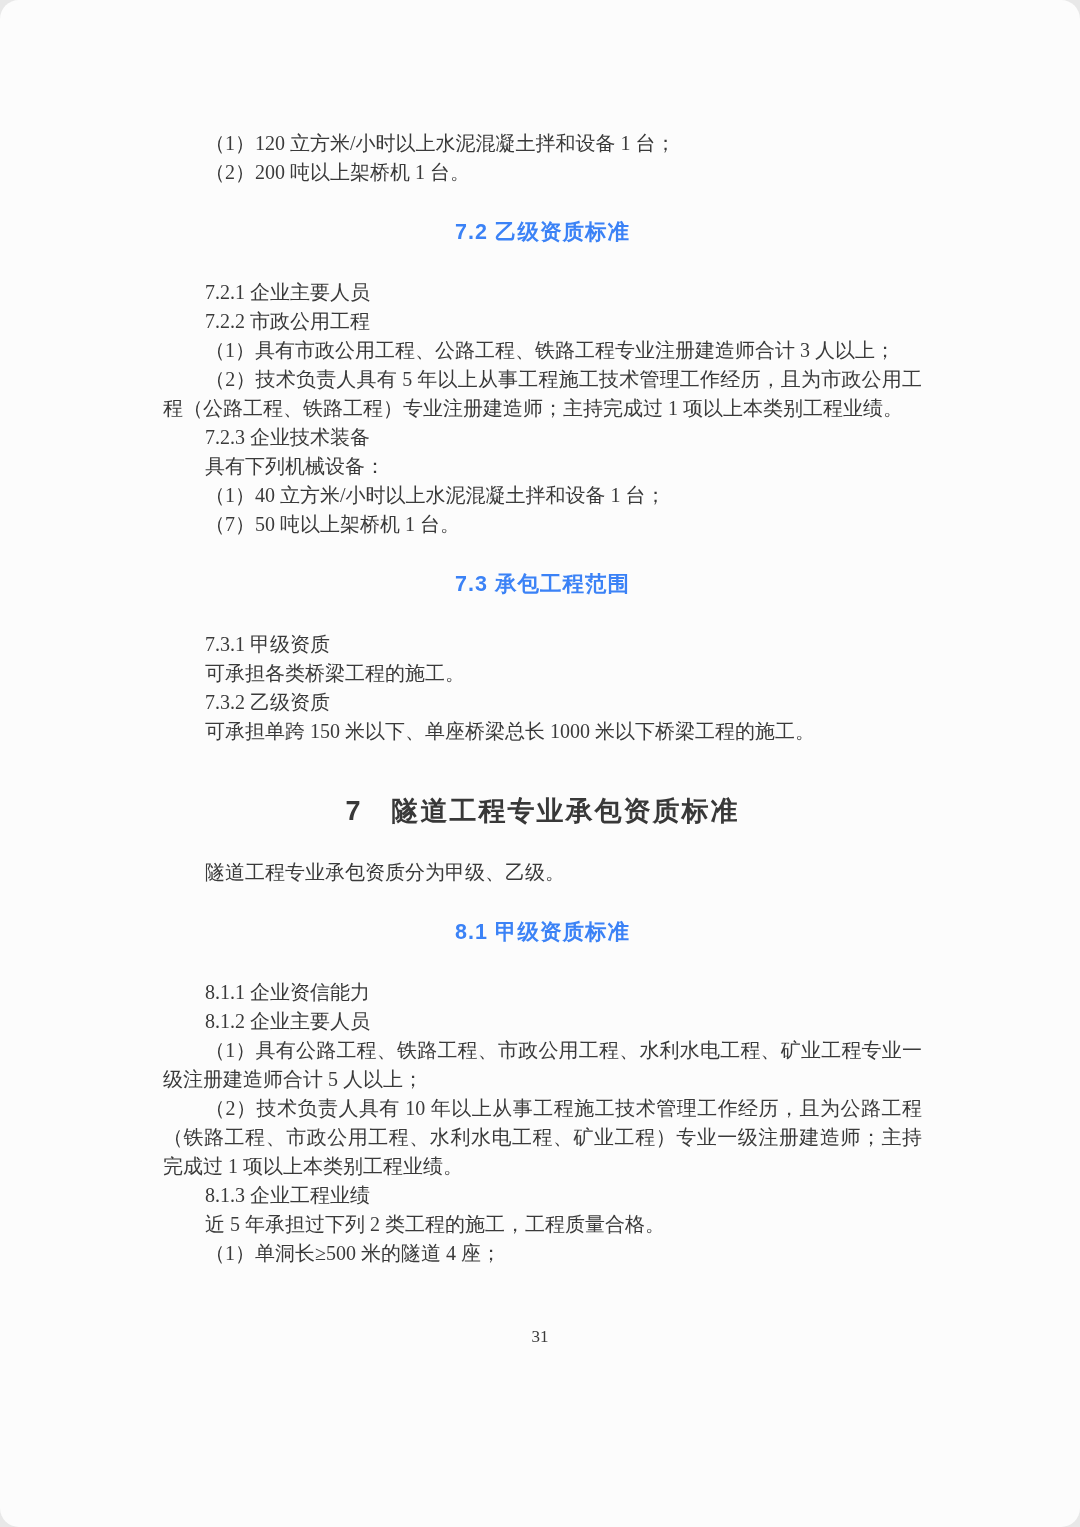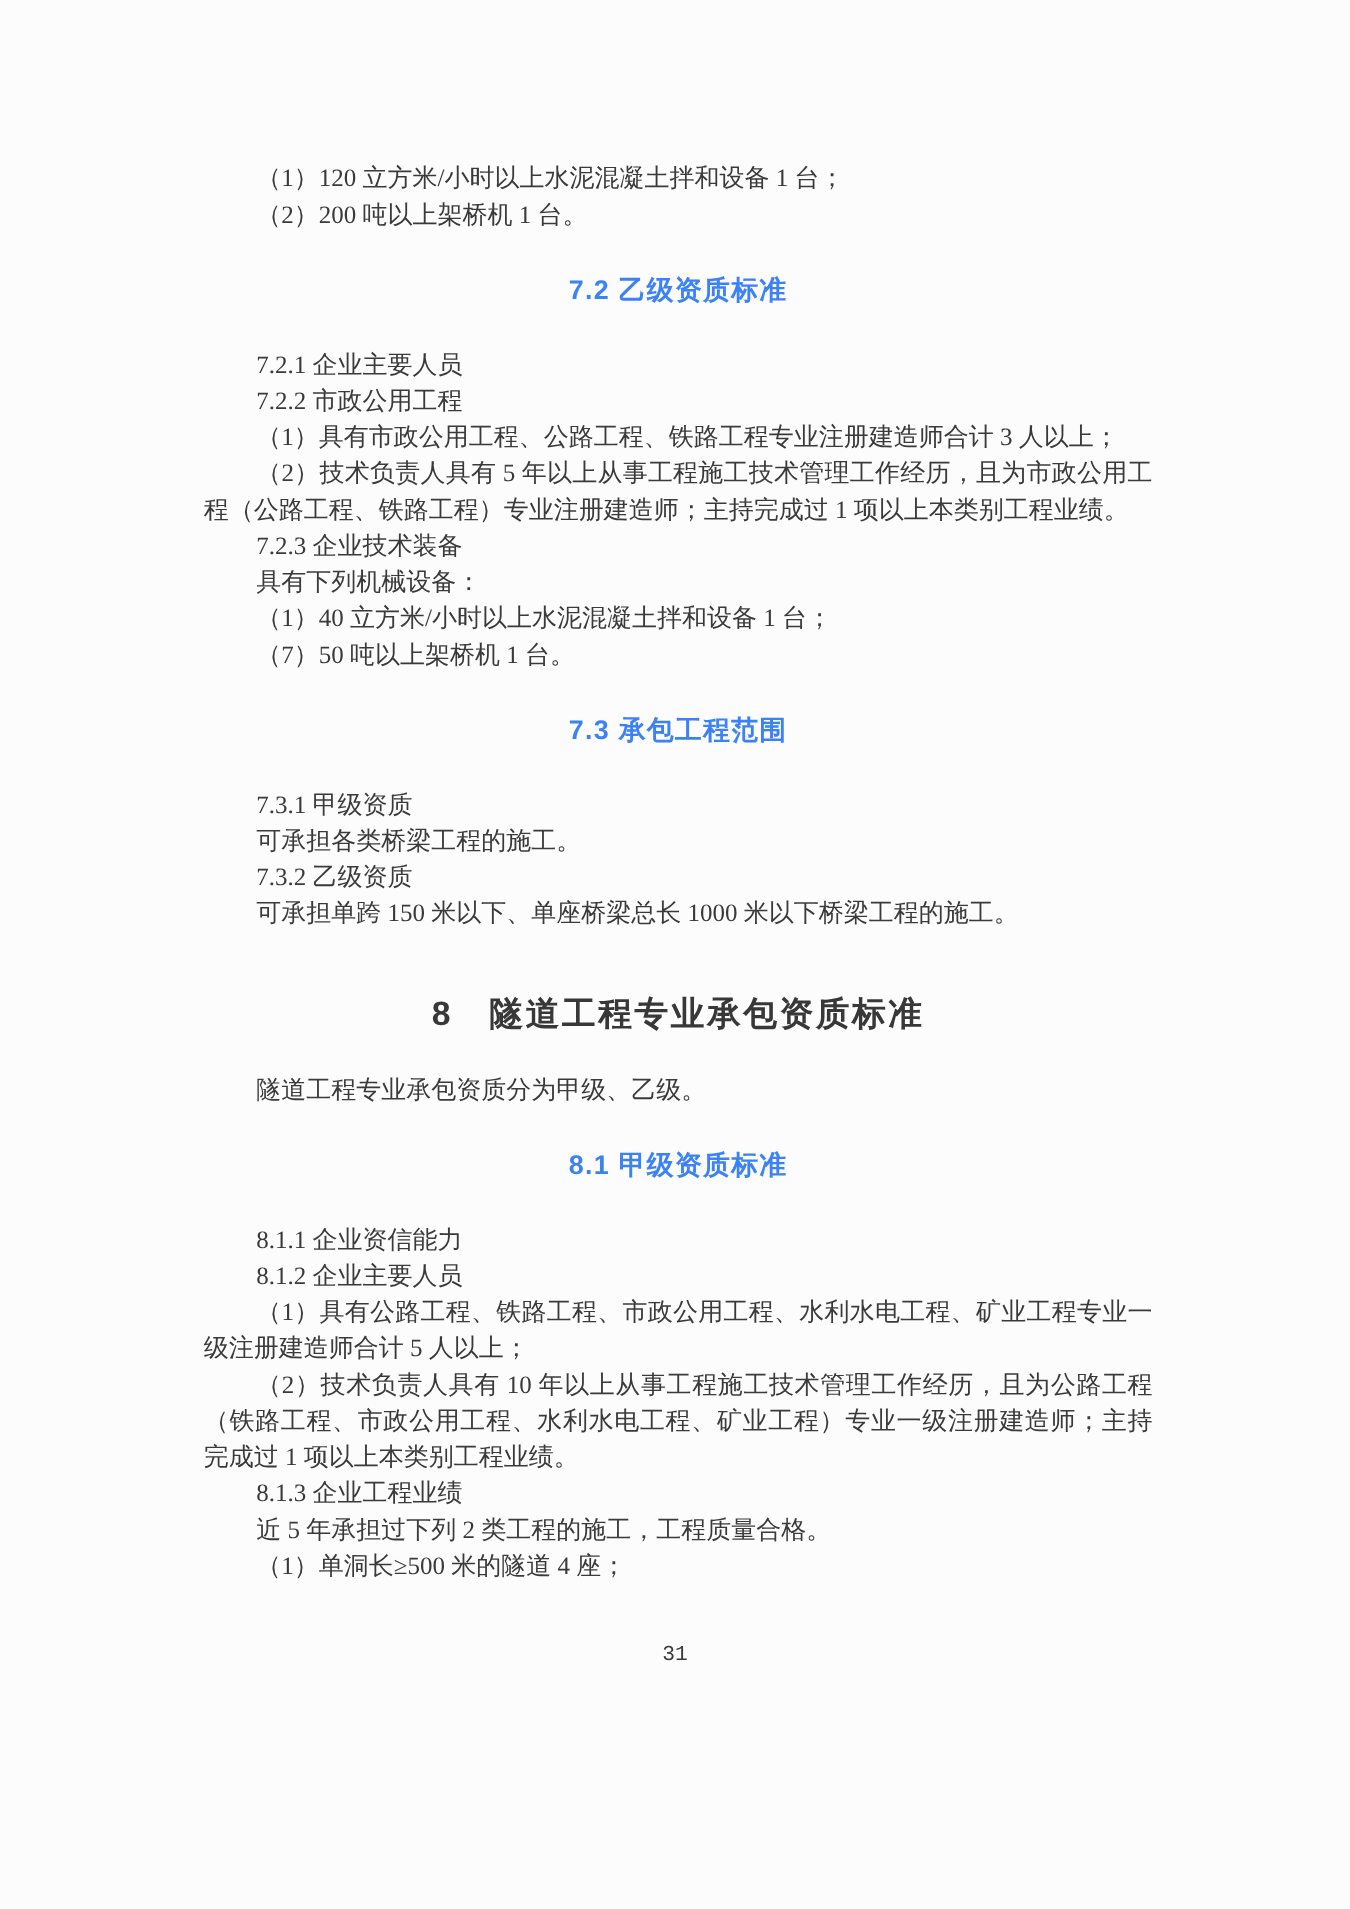--- a/index.html
+++ b/index.html
@@ -9,20 +9,21 @@
   }
   .page {
     position: relative;
     width: 1080px;
     height: 1527px;
     margin: 0 auto;
     background: #fcfcfc;
     color: #3a3a3a;
     overflow: hidden;
     box-sizing: border-box;
+    border-radius: 19px;
   }
   .content {
     padding: 129px 158px 0 163px;
   }
   .content p.p {
     margin: 0;
     font-family: "Liberation Serif", "DejaVu Serif", serif;
     font-size: 20px;
     line-height: 29px;
     text-align: justify;
@@ -43,23 +44,23 @@
     margin: 46px 0 28px 0;
     font-family: "Liberation Sans", "DejaVu Sans", sans-serif;
     font-size: 27px;
     line-height: 38px;
     font-weight: bold;
     text-align: center;
     letter-spacing: 2px;
     color: #383838;
   }
   .page-footer {
-    margin-top: 46px;
+    margin-top: 58px;
     text-align: center;
-    font-family: Liberation Mono, monospace;
+    font-family: Liberation Serif, serif;
     font-size: 17px;
     line-height: 22px;
     color: #3a3a3a;
   }
 </style>
 </head>
 <body>
 
 <div class="page">
   <div class="content">
@@ -72,21 +73,21 @@
       <p class="p">（2）技术负责人具有 5 年以上从事工程施工技术管理工作经历，且为市政公用工程（公路工程、铁路工程）专业注册建造师；主持完成过 1 项以上本类别工程业绩。</p>
       <p class="p">7.2.3 企业技术装备</p>
       <p class="p">具有下列机械设备：</p>
       <p class="p">（1）40 立方米/小时以上水泥混凝土拌和设备 1 台；</p>
       <p class="p">（7）50 吨以上架桥机 1 台。</p>
       <h2 class="h2">7.3 承包工程范围</h2>
       <p class="p">7.3.1 甲级资质</p>
       <p class="p">可承担各类桥梁工程的施工。</p>
       <p class="p">7.3.2 乙级资质</p>
       <p class="p">可承担单跨 150 米以下、单座桥梁总长 1000 米以下桥梁工程的施工。</p>
-      <h1 class="h1">8　隧道工程专业承包资质标准</h1>
+      <h1 class="h1">7　隧道工程专业承包资质标准</h1>
       <p class="p">隧道工程专业承包资质分为甲级、乙级。</p>
       <h2 class="h2">8.1 甲级资质标准</h2>
       <p class="p">8.1.1 企业资信能力</p>
       <p class="p">8.1.2 企业主要人员</p>
       <p class="p">（1）具有公路工程、铁路工程、市政公用工程、水利水电工程、矿业工程专业一级注册建造师合计 5 人以上；</p>
       <p class="p">（2）技术负责人具有 10 年以上从事工程施工技术管理工作经历，且为公路工程（铁路工程、市政公用工程、水利水电工程、矿业工程）专业一级注册建造师；主持完成过 1 项以上本类别工程业绩。</p>
       <p class="p">8.1.3 企业工程业绩</p>
       <p class="p">近 5 年承担过下列 2 类工程的施工，工程质量合格。</p>
       <p class="p">（1）单洞长≥500 米的隧道 4 座；</p>
     </div>

